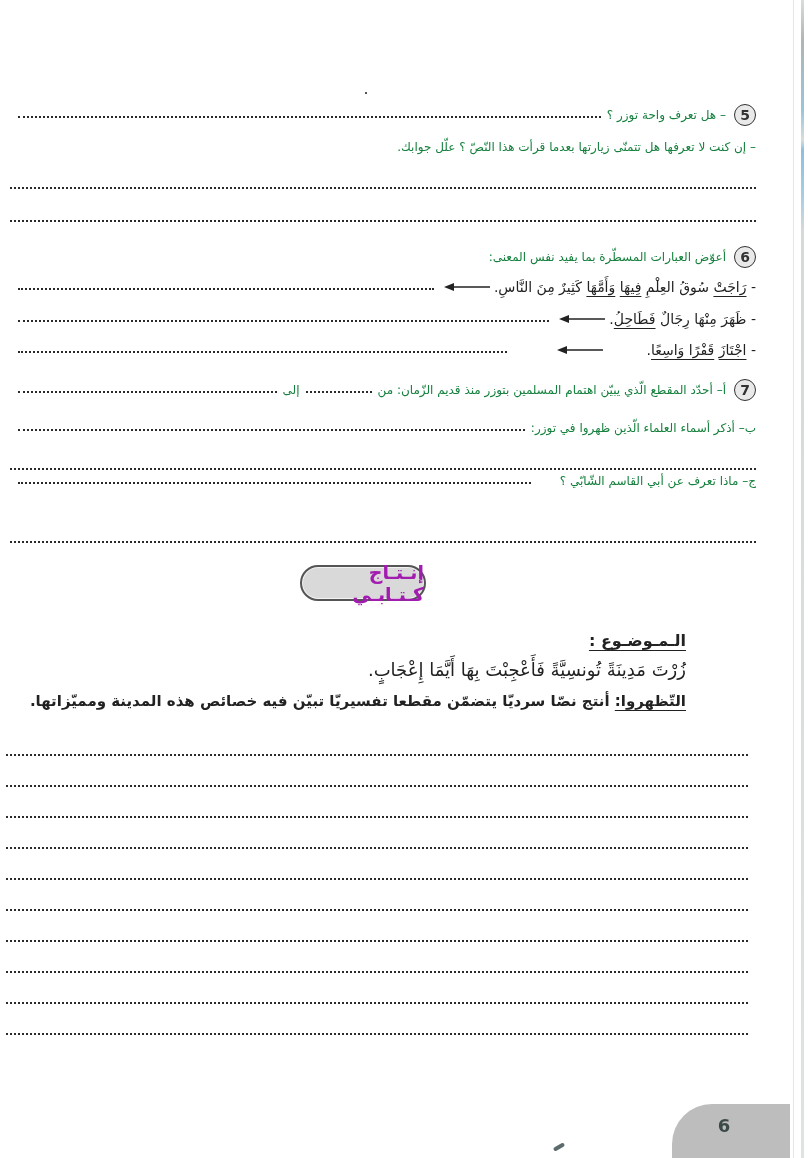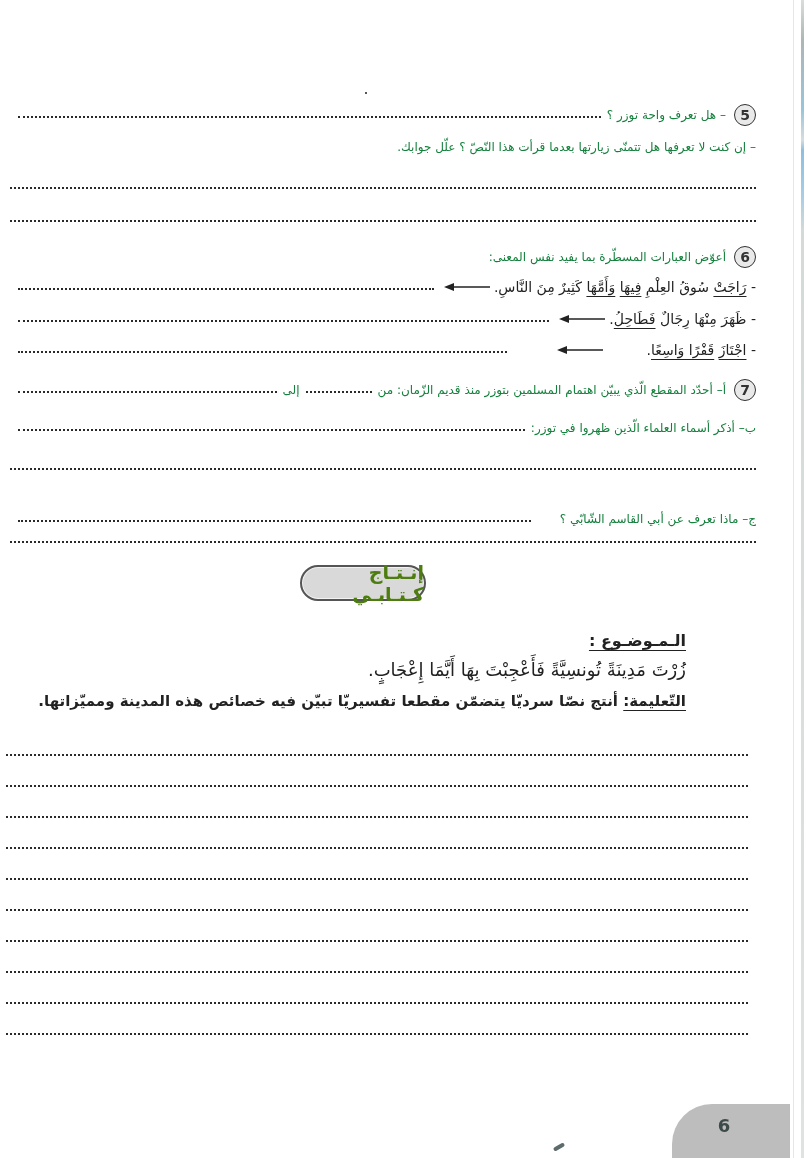--- a/index.html
+++ b/index.html
@@ -97,21 +97,21 @@
     position: absolute;
     left: 300px; top: 565px;
     width: 122px; height: 32px;
     border: 2px solid #555;
     border-radius: 18px;
     background: #d9d9d9;
     box-shadow: inset 0 0 0 1px #f2f2f2;
     display: flex; align-items: center; justify-content: center;
     font-weight: bold;
     font-size: 19px;
-    color: #4d7c0f;
+    color: #a21caf;
     direction: rtl;
   }
   .topic-label {
     position: absolute;
     right: 122px; top: 631px;
     font-weight: bold;
     font-size: 16px;
     text-decoration: underline;
     text-underline-offset: 4px;
     color: #222;
@@ -232,32 +232,32 @@
     <span class="q-text">إلى</span>
     <span class="dots"></span>
   </div>
 
   <div class="row" style="top:421px;">
     <span class="q-text">ب– أذكر أسماء العلماء الّذين ظهروا في توزر:</span>
     <span class="dots"></span>
   </div>
   <div class="line-dots" style="top:468px;"></div>
 
-  <div class="row" style="top:512px;gap:23px;">
+  <div class="row" style="top:474px;gap:23px;">
     <span class="q-text">ج– ماذا تعرف عن أبي القاسم الشّابّي ؟</span>
     <span class="dots"></span>
   </div>
   <div class="line-dots" style="top:541px;"></div>
 
   <div class="banner">إنـتـاج كـتـابـي</div>
 
   <div class="topic-label">الـمـوضـوع :</div>
   <div class="topic-text">زُرْتَ مَدِينَةً تُونسِيَّةً فَأَعْجِبْتَ بِهَا أَيَّمَا إِعْجَابٍ.</div>
   <div class="instruction">
-    <span class="lbl">التّعليمة:</span><span> أنتج نصّا سرديّا يتضمّن مقطعا تفسيريّا تبيّن فيه خصائص هذه المدينة ومميّزاتها.</span>
+    <span class="lbl">التّظهروا:</span><span> أنتج نصّا سرديّا يتضمّن مقطعا تفسيريّا تبيّن فيه خصائص هذه المدينة ومميّزاتها.</span>
   </div>
 
   <div class="line-dots" style="top:754px; right:60px; left:6px;"></div>
   <div class="line-dots" style="top:785px; right:60px; left:6px;"></div>
   <div class="line-dots" style="top:816px; right:60px; left:6px;"></div>
   <div class="line-dots" style="top:847px; right:60px; left:6px;"></div>
   <div class="line-dots" style="top:878px; right:60px; left:6px;"></div>
   <div class="line-dots" style="top:909px; right:60px; left:6px;"></div>
   <div class="line-dots" style="top:940px; right:60px; left:6px;"></div>
   <div class="line-dots" style="top:971px; right:60px; left:6px;"></div>

